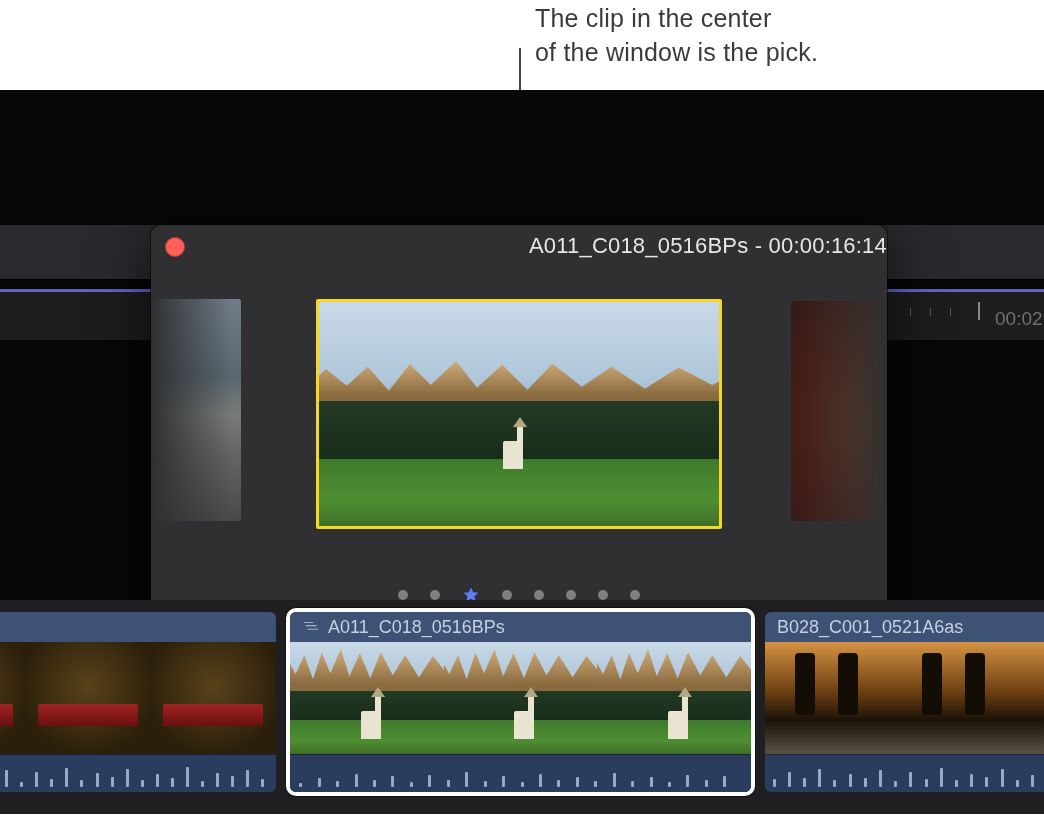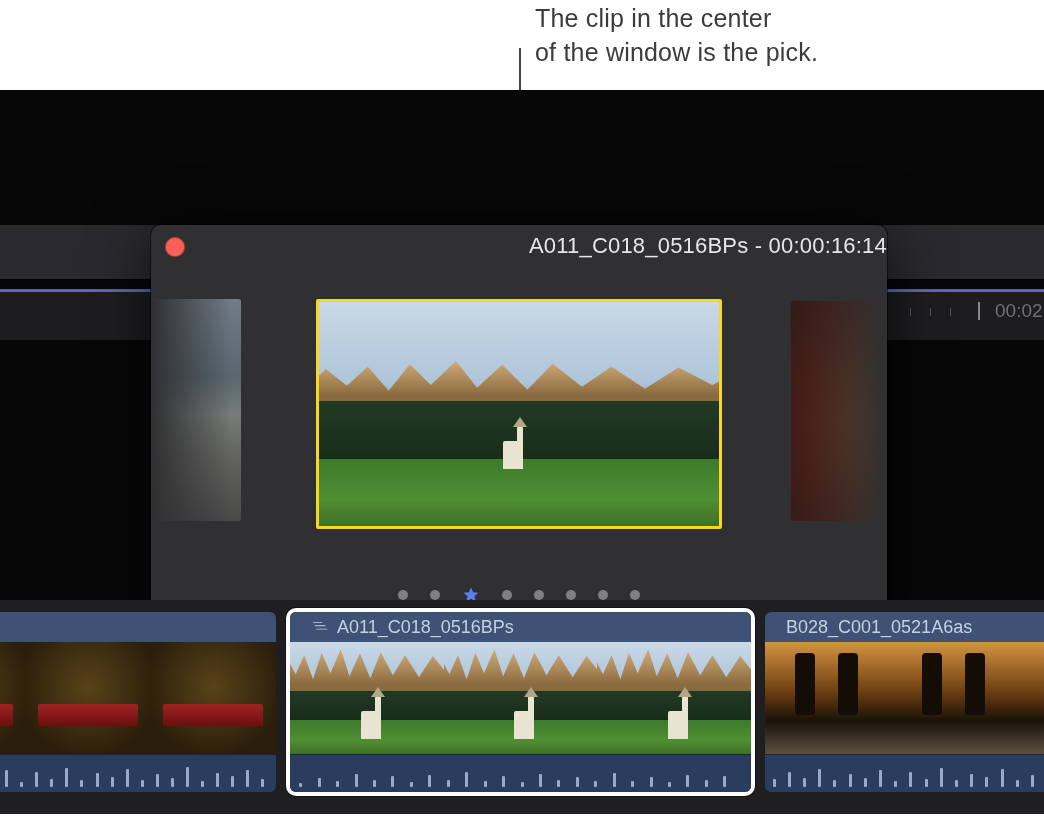--- a/index.html
+++ b/index.html
@@ -78,21 +78,21 @@
     width: 1px; height: 8px;
     background: #555;
   }
   .tick.big {
     top: 6px; height: 18px;
     width: 2px;
     background: #888;
   }
   .ruler-label {
     position: absolute;
-    top: 4px;
+    top: 12px;
     color: #707070;
     font-size: 19px;
     font-weight: 300;
   }
 
   
   .audition {
     position: absolute;
     left: 151px; top: 135px;
     width: 736px; height: 420px;
@@ -278,21 +278,21 @@
     border-radius: 6px;
     overflow: hidden;
     box-sizing: border-box;
   }
   .clip-header {
     position: relative;
     height: 30px;
     background: #3d5275;
     display: flex;
     align-items: center;
-    padding-left: 21px;
+    padding-left: 12px;
     gap: 6px;
   }
   .clip-header .name {
     color: #c5d0e2;
     font-size: 18px;
     white-space: nowrap;
   }
   .aud-icon svg { width: 20px; height: 16px; display:block; }
 
   .clip-body {

